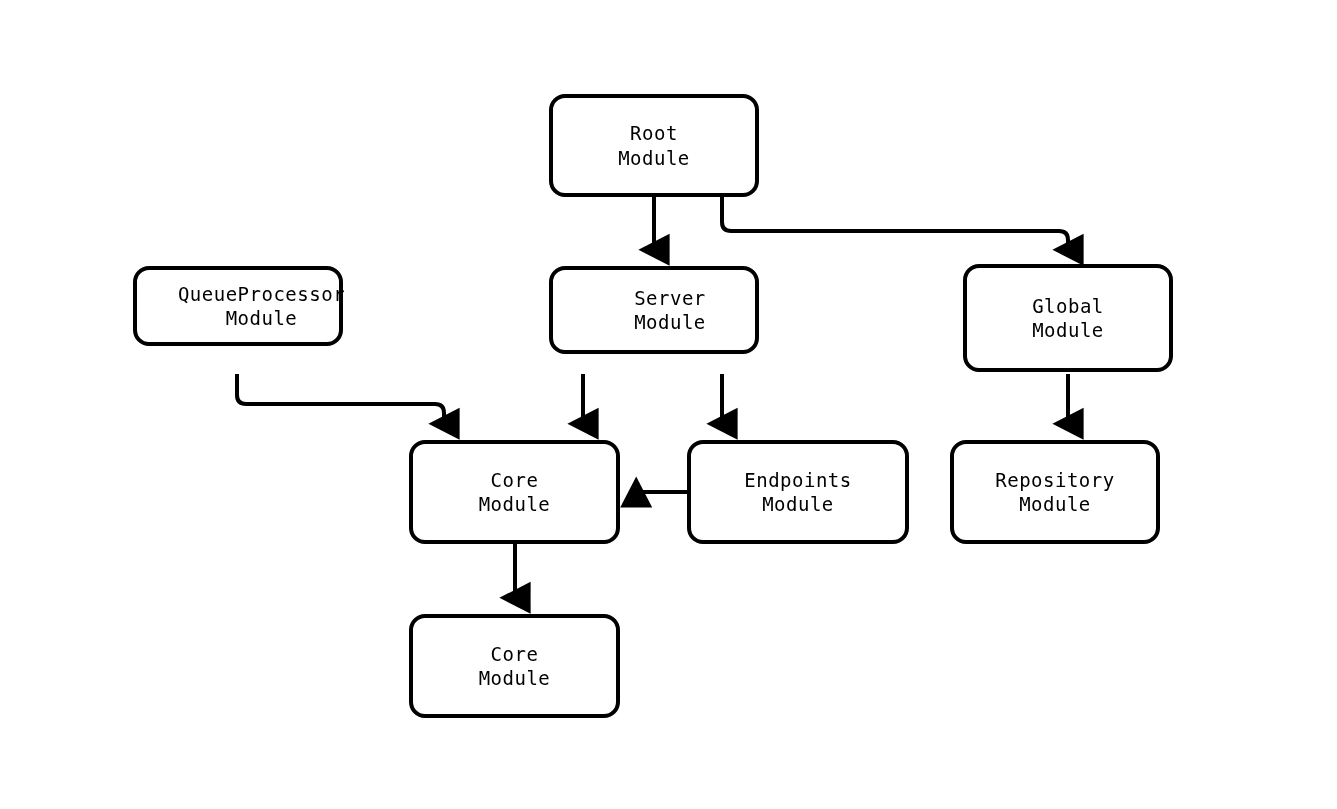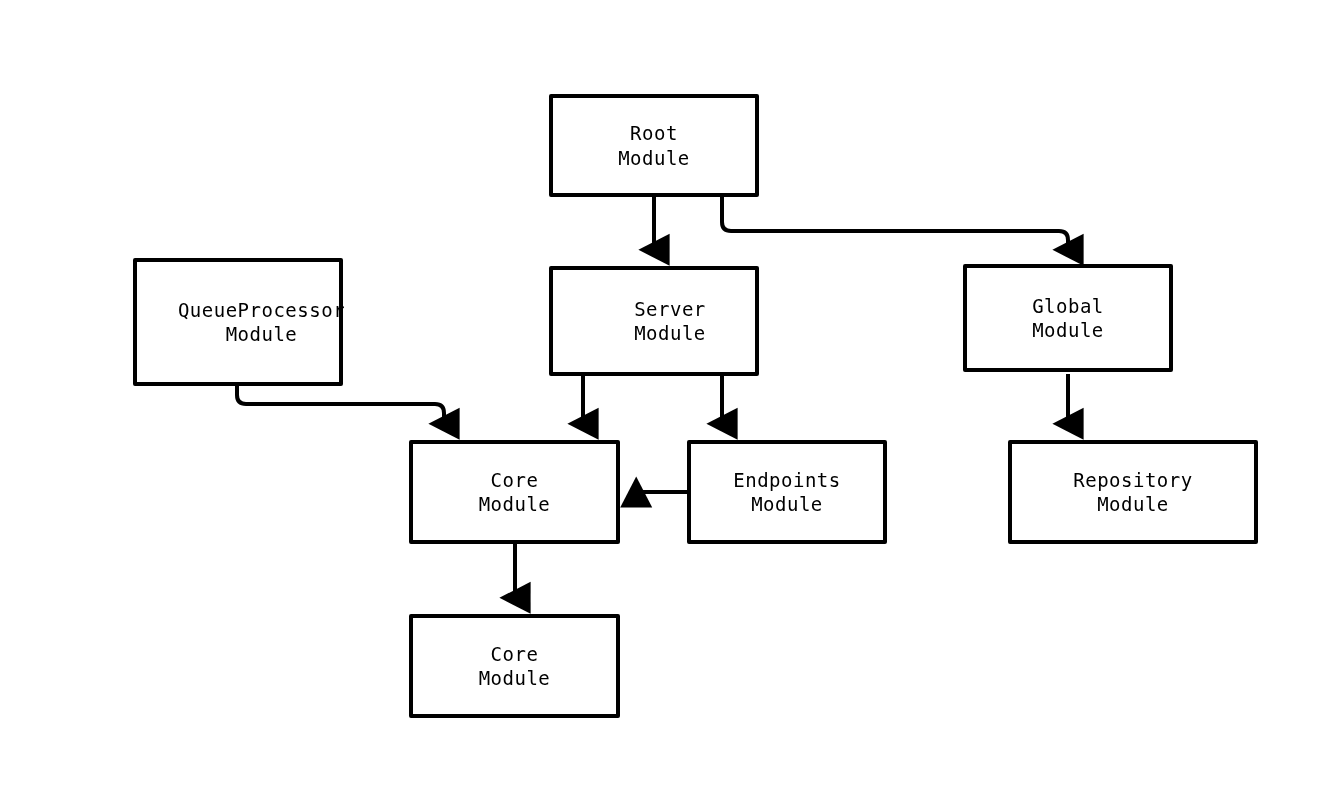--- a/index.html
+++ b/index.html
@@ -22,21 +22,21 @@
     top: 0;
     width: 1337px;
     height: 809px;
     pointer-events: none;
   }
   .node {
     position: absolute;
     box-sizing: border-box;
     background: #ffffff;
     border: 4px solid #000000;
-    border-radius: 2px;
+    border-radius: 16px;
     display: flex;
     flex-direction: column;
     align-items: center;
     justify-content: center;
     text-align: center;
     color: #000000;
     font-size: 19px;
     line-height: 1.28;
     letter-spacing: 0.5px;
     font-weight: 500;
@@ -77,46 +77,46 @@
 
       <path d="M 515 544 L 515 597" marker-end="url(#arrowhead)"></path>
     </g>
   </svg>
 
   <div class="node" style="left:549px; top:94px; width:210px; height:103px;">
     <span class="line">Root</span>
     <span class="line">Module</span>
   </div>
 
-  <div class="node" style="left:133px; top:258px; width:210px; height:128px;padding-left:47px;">
+  <div class="node" style="left:133px; top:266px; width:210px; height:80px;padding-left:47px;">
     <span class="line">QueueProcessor</span>
     <span class="line">Module</span>
   </div>
 
-  <div class="node" style="left:549px; top:266px; width:210px; height:110px;padding-left:32px;">
+  <div class="node" style="left:549px; top:266px; width:210px; height:88px;padding-left:32px;">
     <span class="line">Server</span>
     <span class="line">Module</span>
   </div>
 
   <div class="node" style="left:963px; top:264px; width:210px; height:108px;">
     <span class="line">Global</span>
     <span class="line">Module</span>
   </div>
 
   <div class="node" style="left:409px; top:440px; width:211px; height:104px;text-align:center;">
     <span class="line">Core</span>
     <span class="line">Module</span>
   </div>
 
-  <div class="node" style="left:687px; top:440px; width:200px; height:104px;">
+  <div class="node" style="left:687px; top:440px; width:222px; height:104px;">
     <span class="line">Endpoints</span>
     <span class="line">Module</span>
   </div>
 
-  <div class="node" style="left:1008px; top:440px; width:250px; height:104px;">
+  <div class="node" style="left:950px; top:440px; width:210px; height:104px;">
     <span class="line">Repository</span>
     <span class="line">Module</span>
   </div>
 
   <div class="node" style="left:409px; top:614px; width:211px; height:104px;">
     <span class="line">Core</span>
     <span class="line">Module</span>
   </div>
 
 </div>

